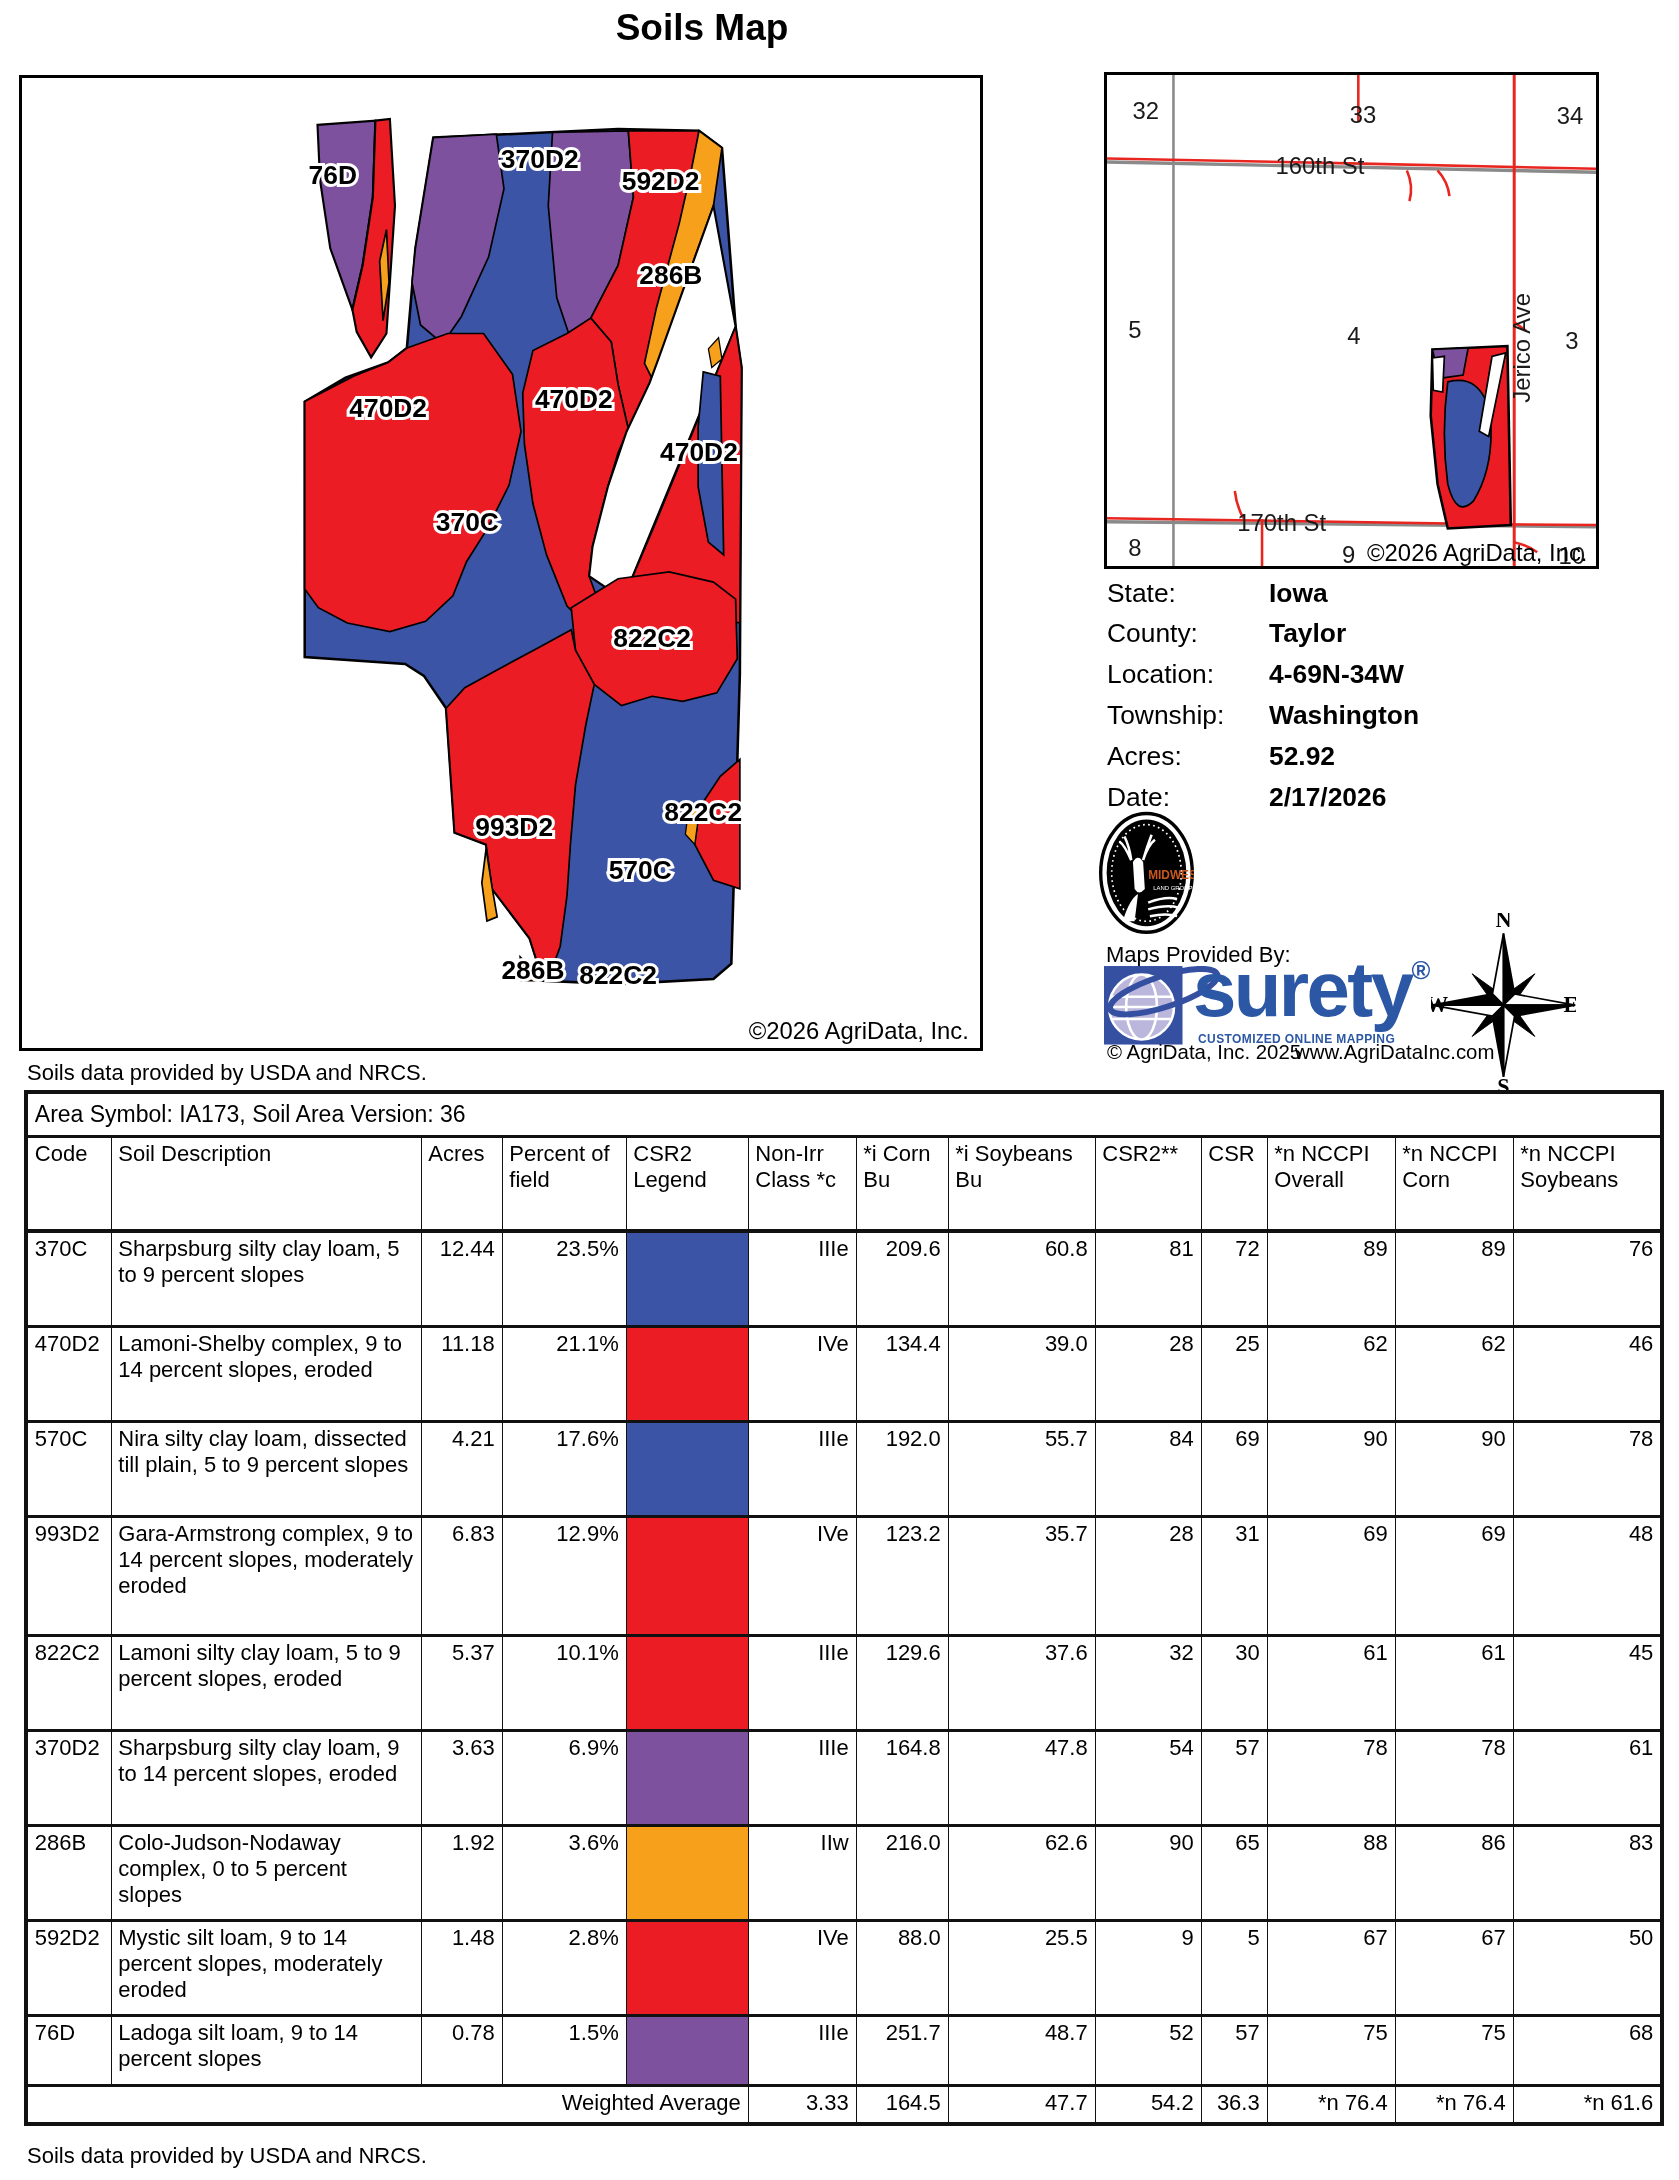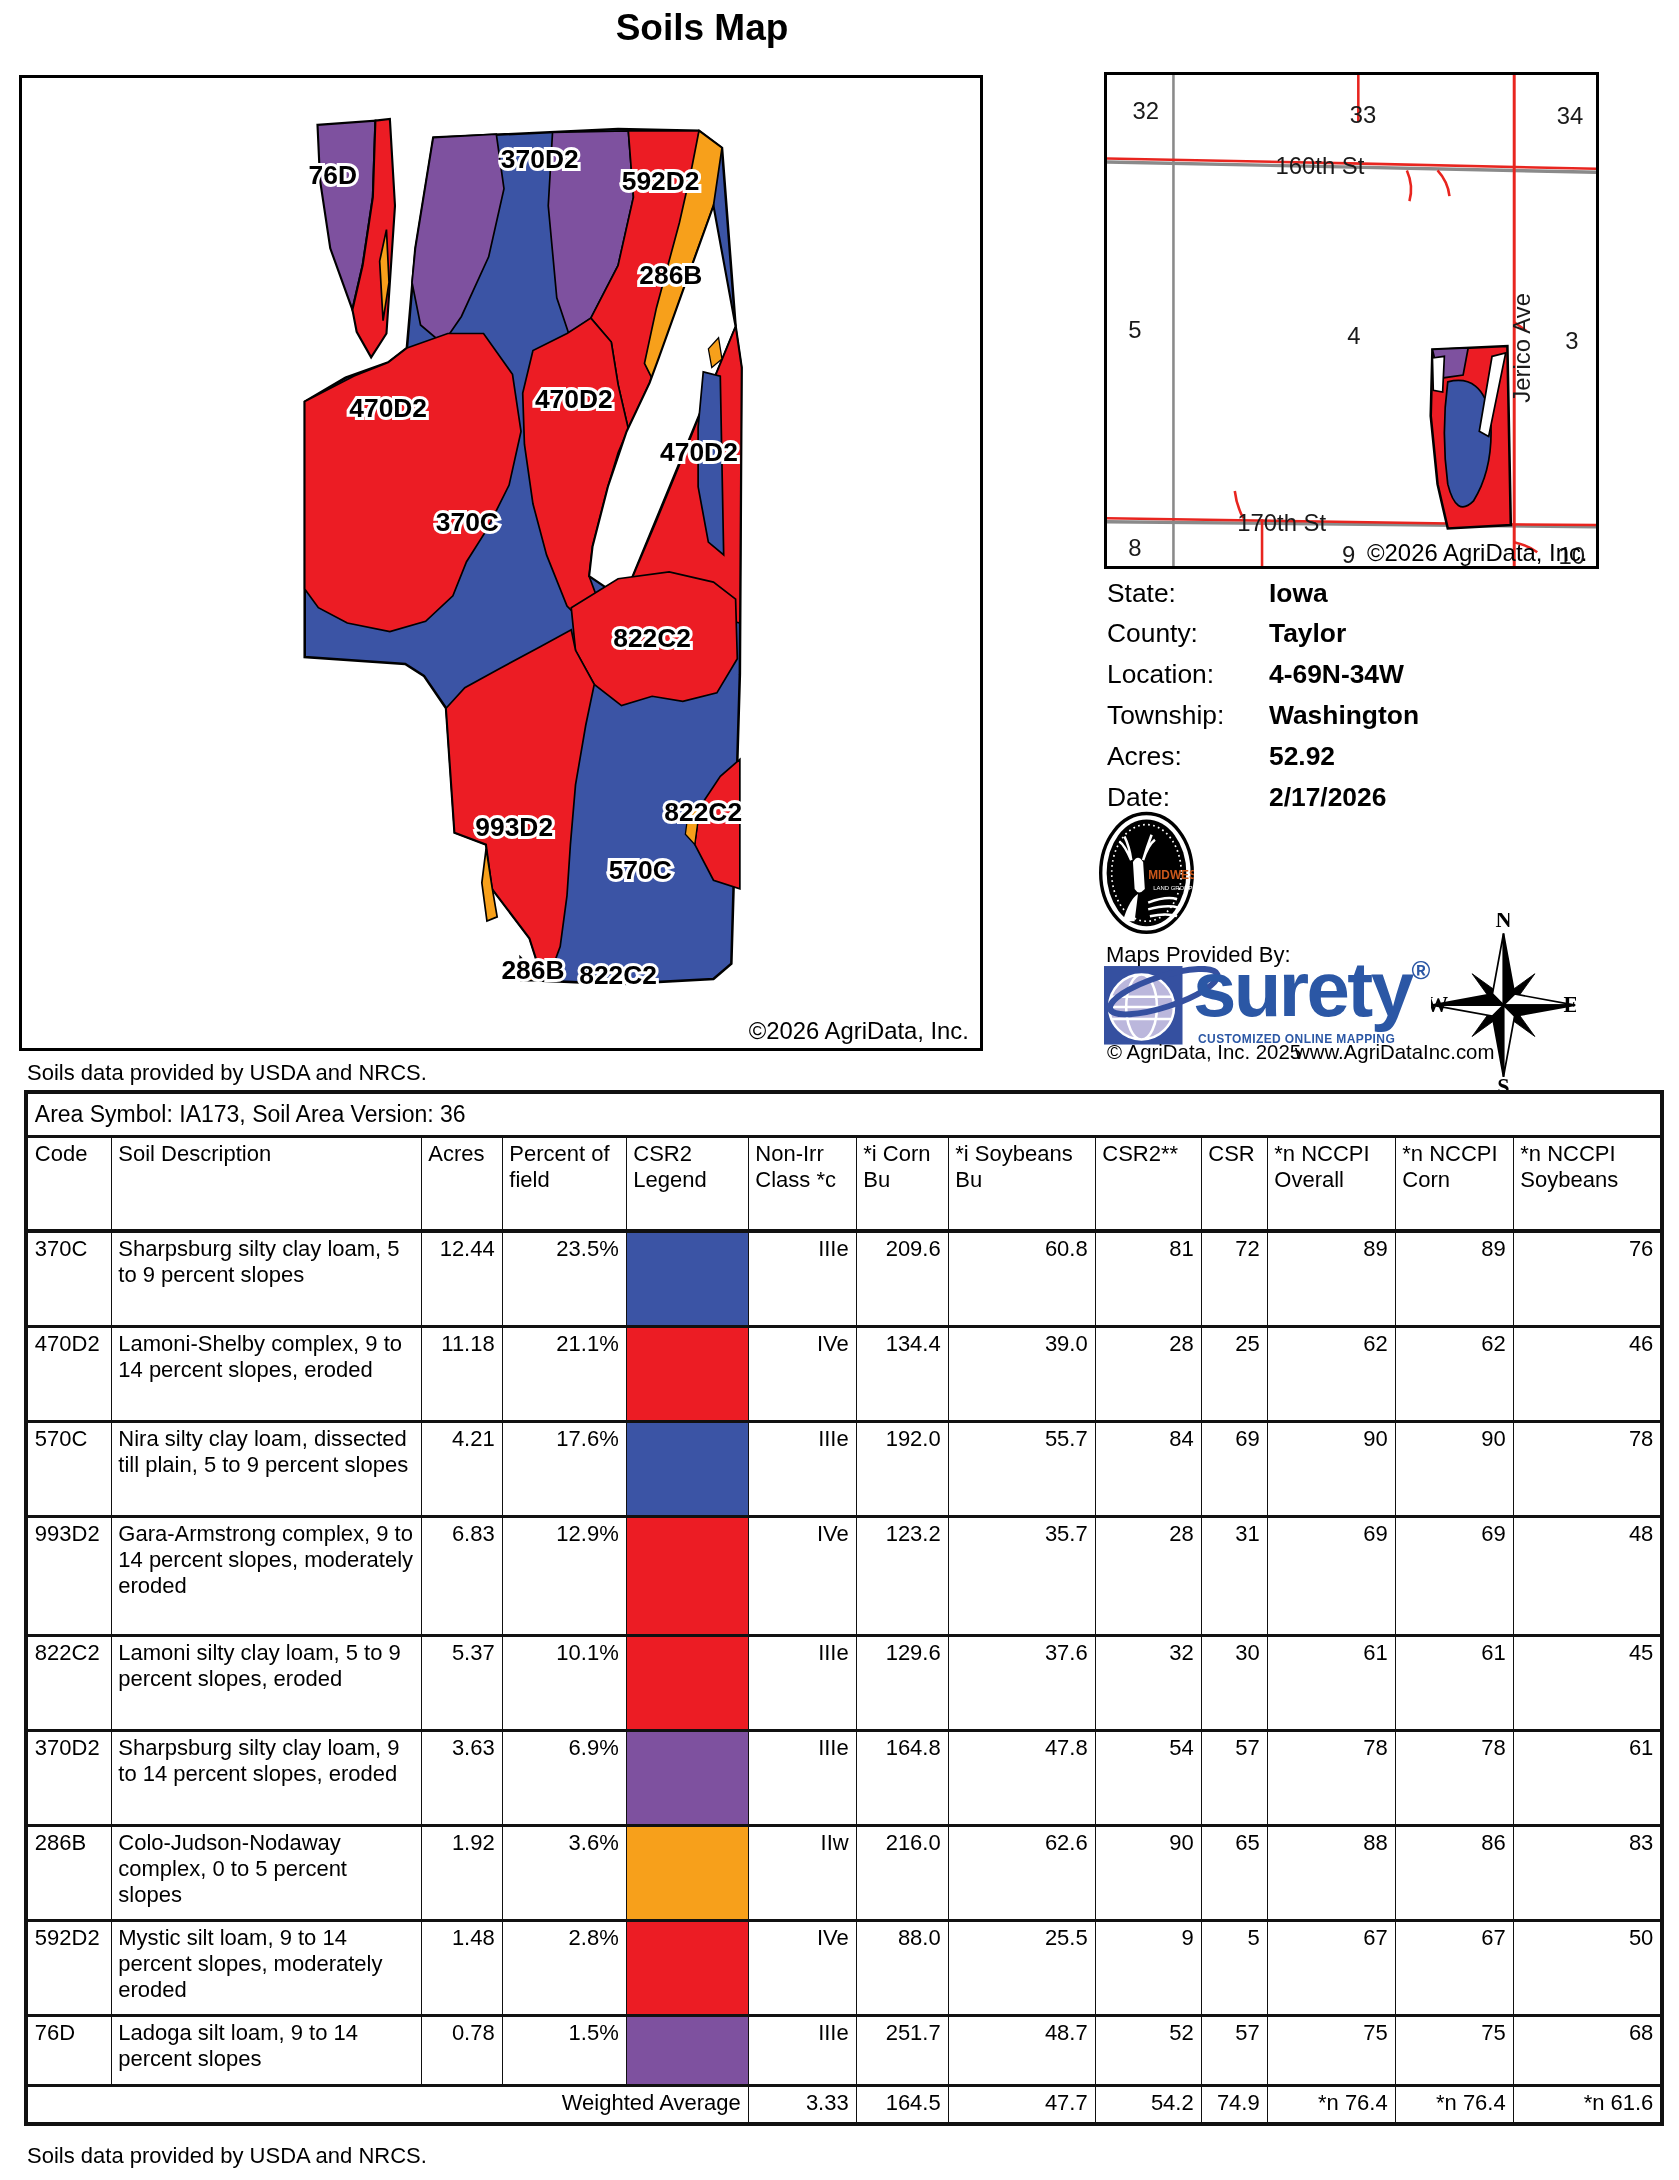--- a/index.html
+++ b/index.html
@@ -392,21 +392,21 @@
       <td class="num">75</td>
       <td class="num">75</td>
       <td class="num">68</td>
     </tr>
     <tr class="r-wa">
       <td colspan="5" class="num">Weighted Average</td>
       <td class="num">3.33</td>
       <td class="num">164.5</td>
       <td class="num">47.7</td>
       <td class="num">54.2</td>
-      <td class="num">74.9</td>
+      <td class="num">36.3</td>
       <td class="num">*n 76.4</td>
       <td class="num">*n 76.4</td>
       <td class="num">*n 61.6</td>
     </tr>
   </tbody>
     </table>
 
   <div id="note-bottom" class="abs soils-note">Soils data provided by USDA and NRCS.</div>
 
 </div>

